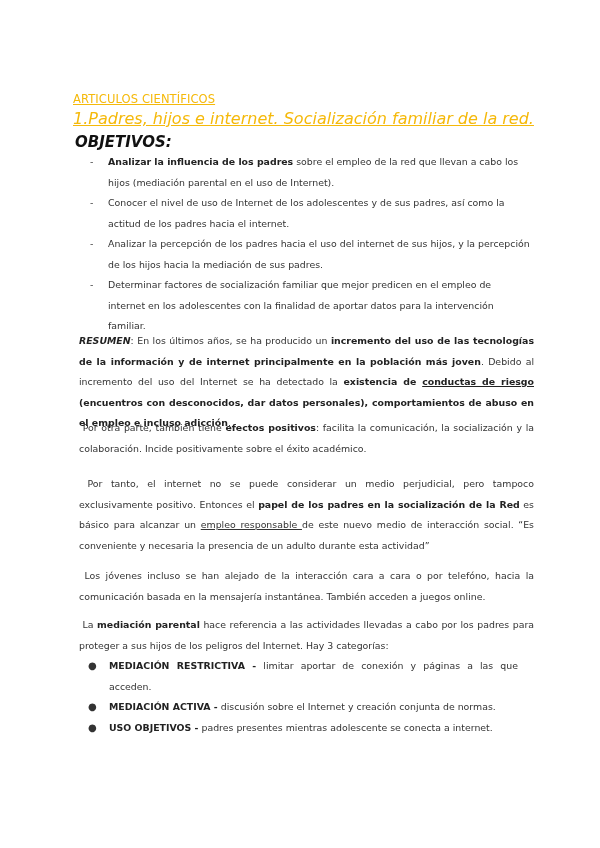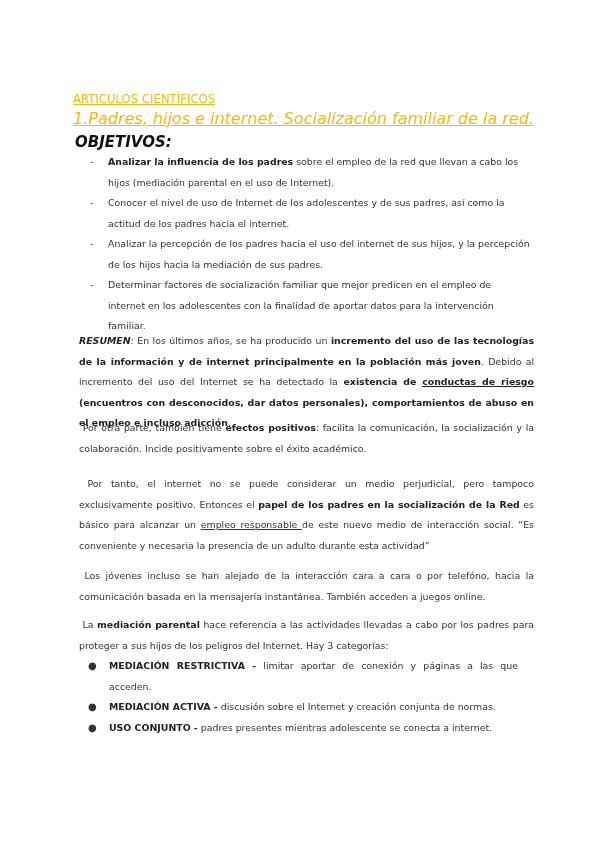--- a/index.html
+++ b/index.html
@@ -66,17 +66,17 @@
     <li class="bullet">
       <span class="dot">●</span>
       <b>MEDIACIÓN RESTRICTIVA -</b><span> limitar aportar de conexión y páginas a las que acceden.</span>
     </li>
     <li class="bullet">
       <span class="dot">●</span>
       <b>MEDIACIÓN ACTIVA -</b><span> discusión sobre el Internet y creación conjunta de normas.</span>
     </li>
     <li class="bullet">
       <span class="dot">●</span>
-      <b>USO CONJUNTO -</b><span> padres presentes mientras adolescente se conecta a internet.</span>
+      <b>USO OBJETIVOS -</b><span> padres presentes mientras adolescente se conecta a internet.</span>
     </li>
   </ul>
 
 </div>
 
 </body></html>

